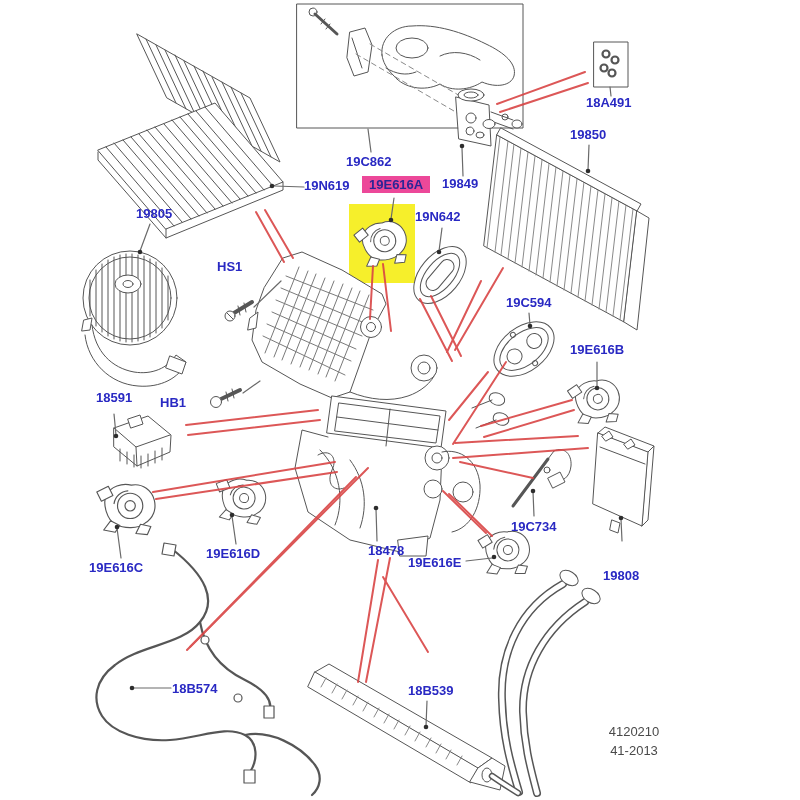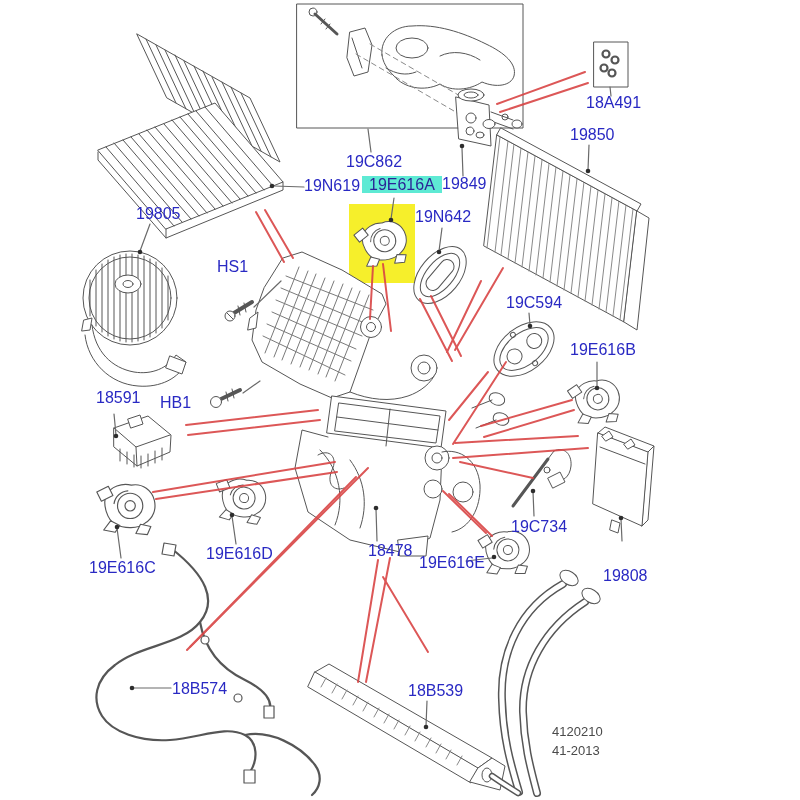--- a/index.html
+++ b/index.html
@@ -1,22 +1,22 @@
 <!DOCTYPE html>
 <html><head>
 <meta charset="utf-8">
 <style>
   html,body{margin:0;padding:0;background:#fff;}
   #stage{position:relative;width:800px;height:800px;background:#fff;
          font-family:"Liberation Sans",sans-serif;overflow:hidden;}
   #art{position:absolute;left:0;top:0;}
-  .plabel{position:absolute;font-weight:normal;font-size:16px;color:#2929c3;
+  .plabel{position:absolute;font-weight:bold;font-size:13px;color:#2929c3;
           white-space:nowrap;line-height:15px;}
-  .plabel.hl{background:#5eead4;padding:1px 7px;color:#2b2596;}
-  .footer{position:absolute;left:552px;top:722px;width:140px;text-align:left;
+  .plabel.hl{background:#ec4899;padding:1px 7px;color:#2b2596;}
+  .footer{position:absolute;left:564px;top:722px;width:140px;text-align:center;
           font-size:13px;color:#4a4a4a;line-height:19px;font-weight:normal;}
 </style>
 </head>
 <body>
 
 <div id="stage">
 
 <svg id="art" width="800" height="800" viewBox="0 0 800 800" fill="none" stroke="#565656" stroke-width="1" stroke-linecap="round" stroke-linejoin="round">
 
   <rect x="349" y="204" width="66" height="79" fill="#f6ef2b" stroke="none"></rect>
@@ -419,21 +419,21 @@
   <div class="plabel" style="left:415px;top:209px">19N642</div>
   <div class="plabel" style="left:586px;top:95px">18A491</div>
   <div class="plabel" style="left:570px;top:127px">19850</div>
   <div class="plabel" style="left:506px;top:295px">19C594</div>
   <div class="plabel" style="left:570px;top:342px">19E616B</div>
   <div class="plabel" style="left:96px;top:390px">18591</div>
   <div class="plabel" style="left:160px;top:395px">HB1</div>
   <div class="plabel" style="left:89px;top:560px">19E616C</div>
   <div class="plabel" style="left:206px;top:546px">19E616D</div>
   <div class="plabel" style="left:368px;top:543px">18478</div>
-  <div class="plabel" style="left:419px;top:555px">19E616E</div>
+  <div class="plabel" style="left:408px;top:555px">19E616E</div>
   <div class="plabel" style="left:511px;top:519px">19C734</div>
   <div class="plabel" style="left:603px;top:568px">19808</div>
   <div class="plabel" style="left:172px;top:681px">18B574</div>
   <div class="plabel" style="left:408px;top:683px">18B539</div>
 
   <div class="footer">
     <div>4120210</div>
     <div>41-2013</div>
   </div>
 

